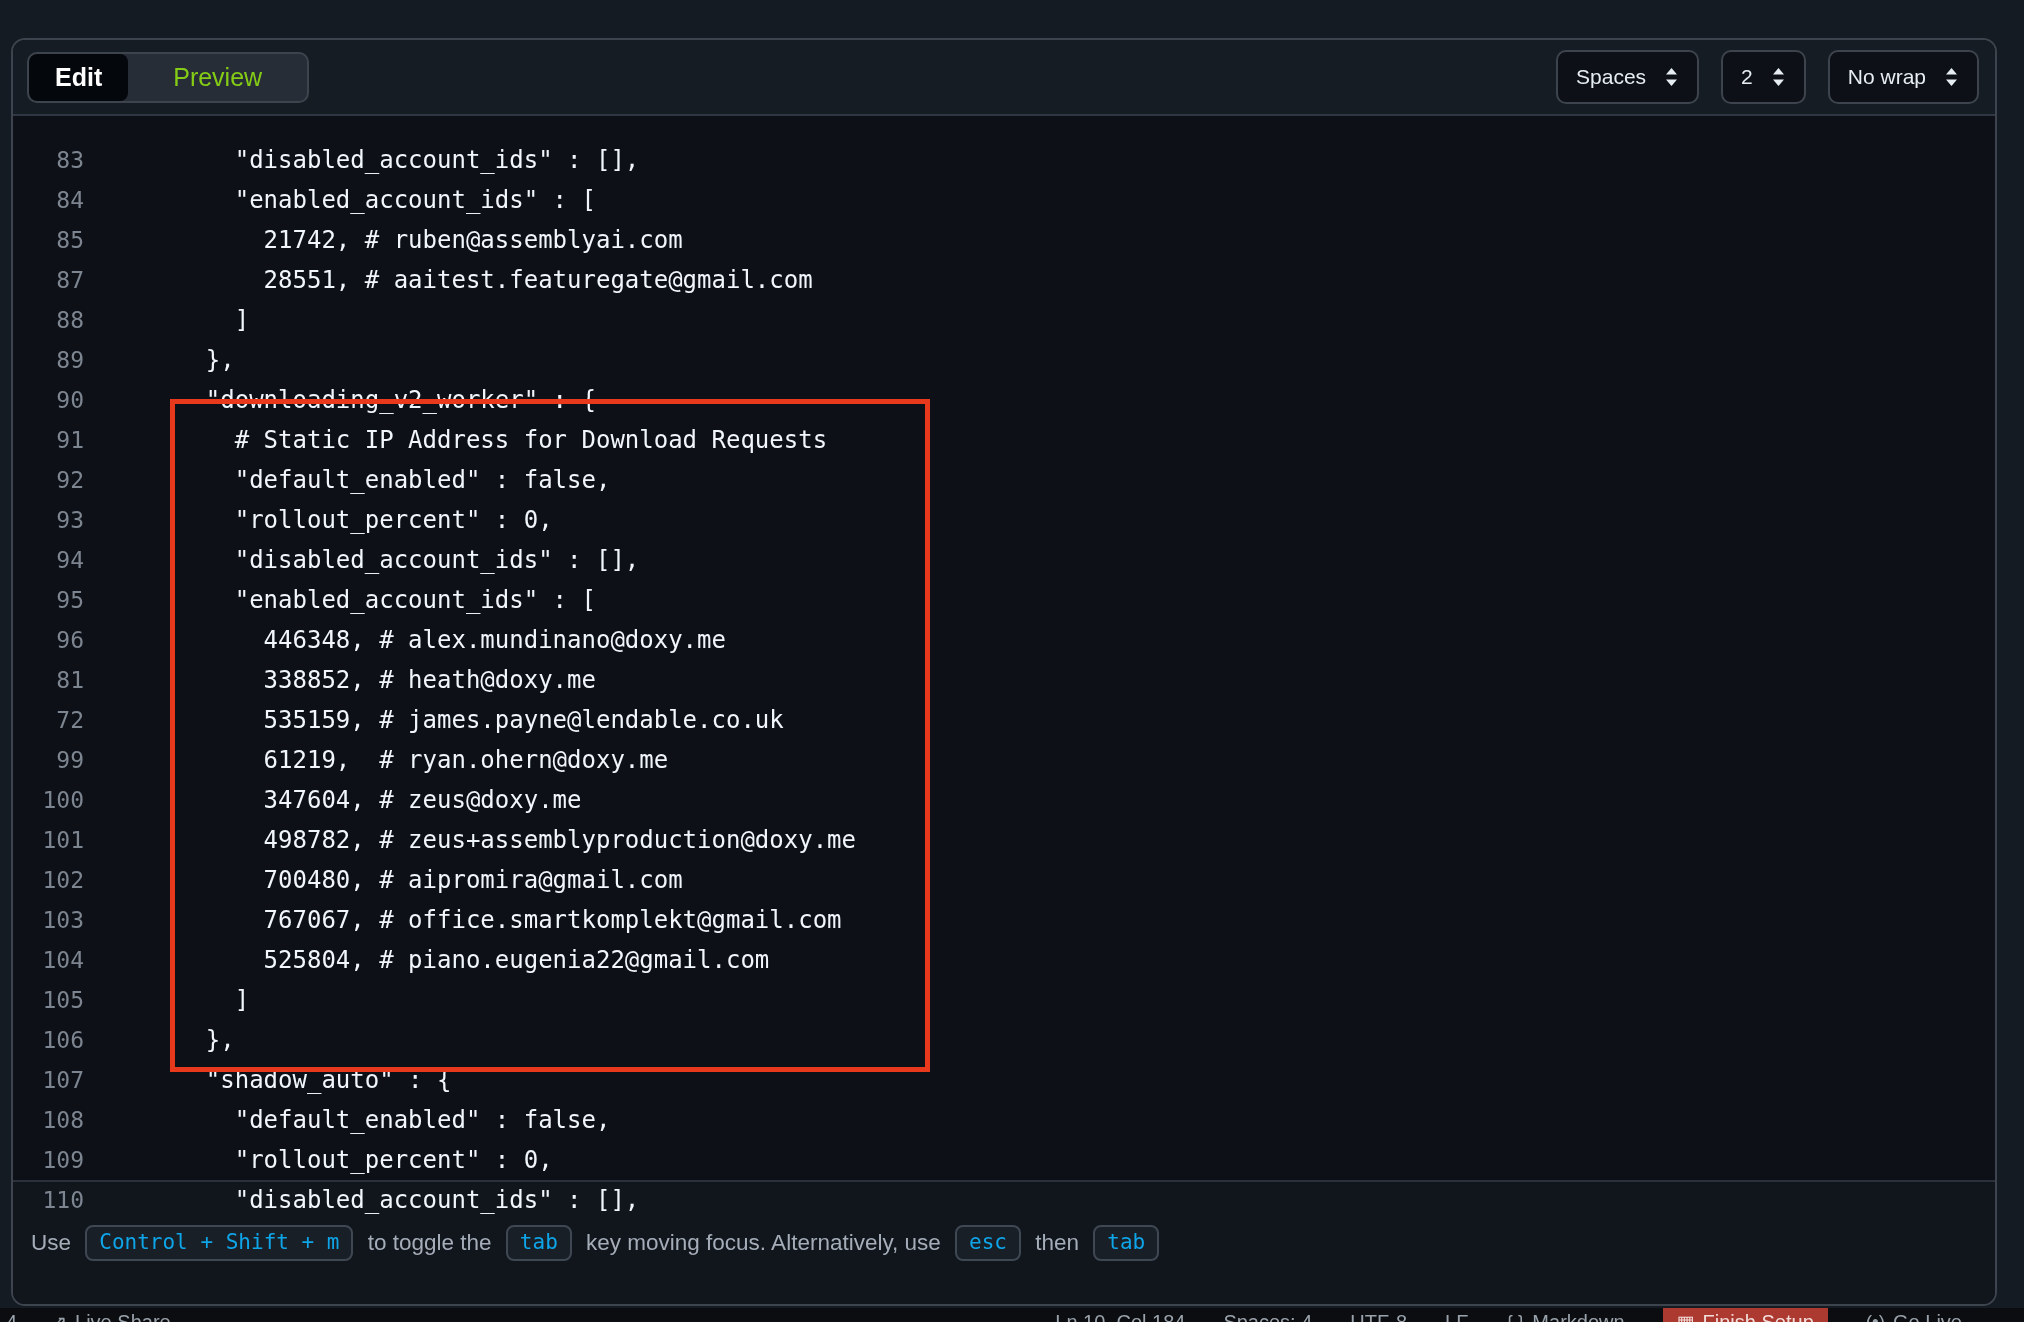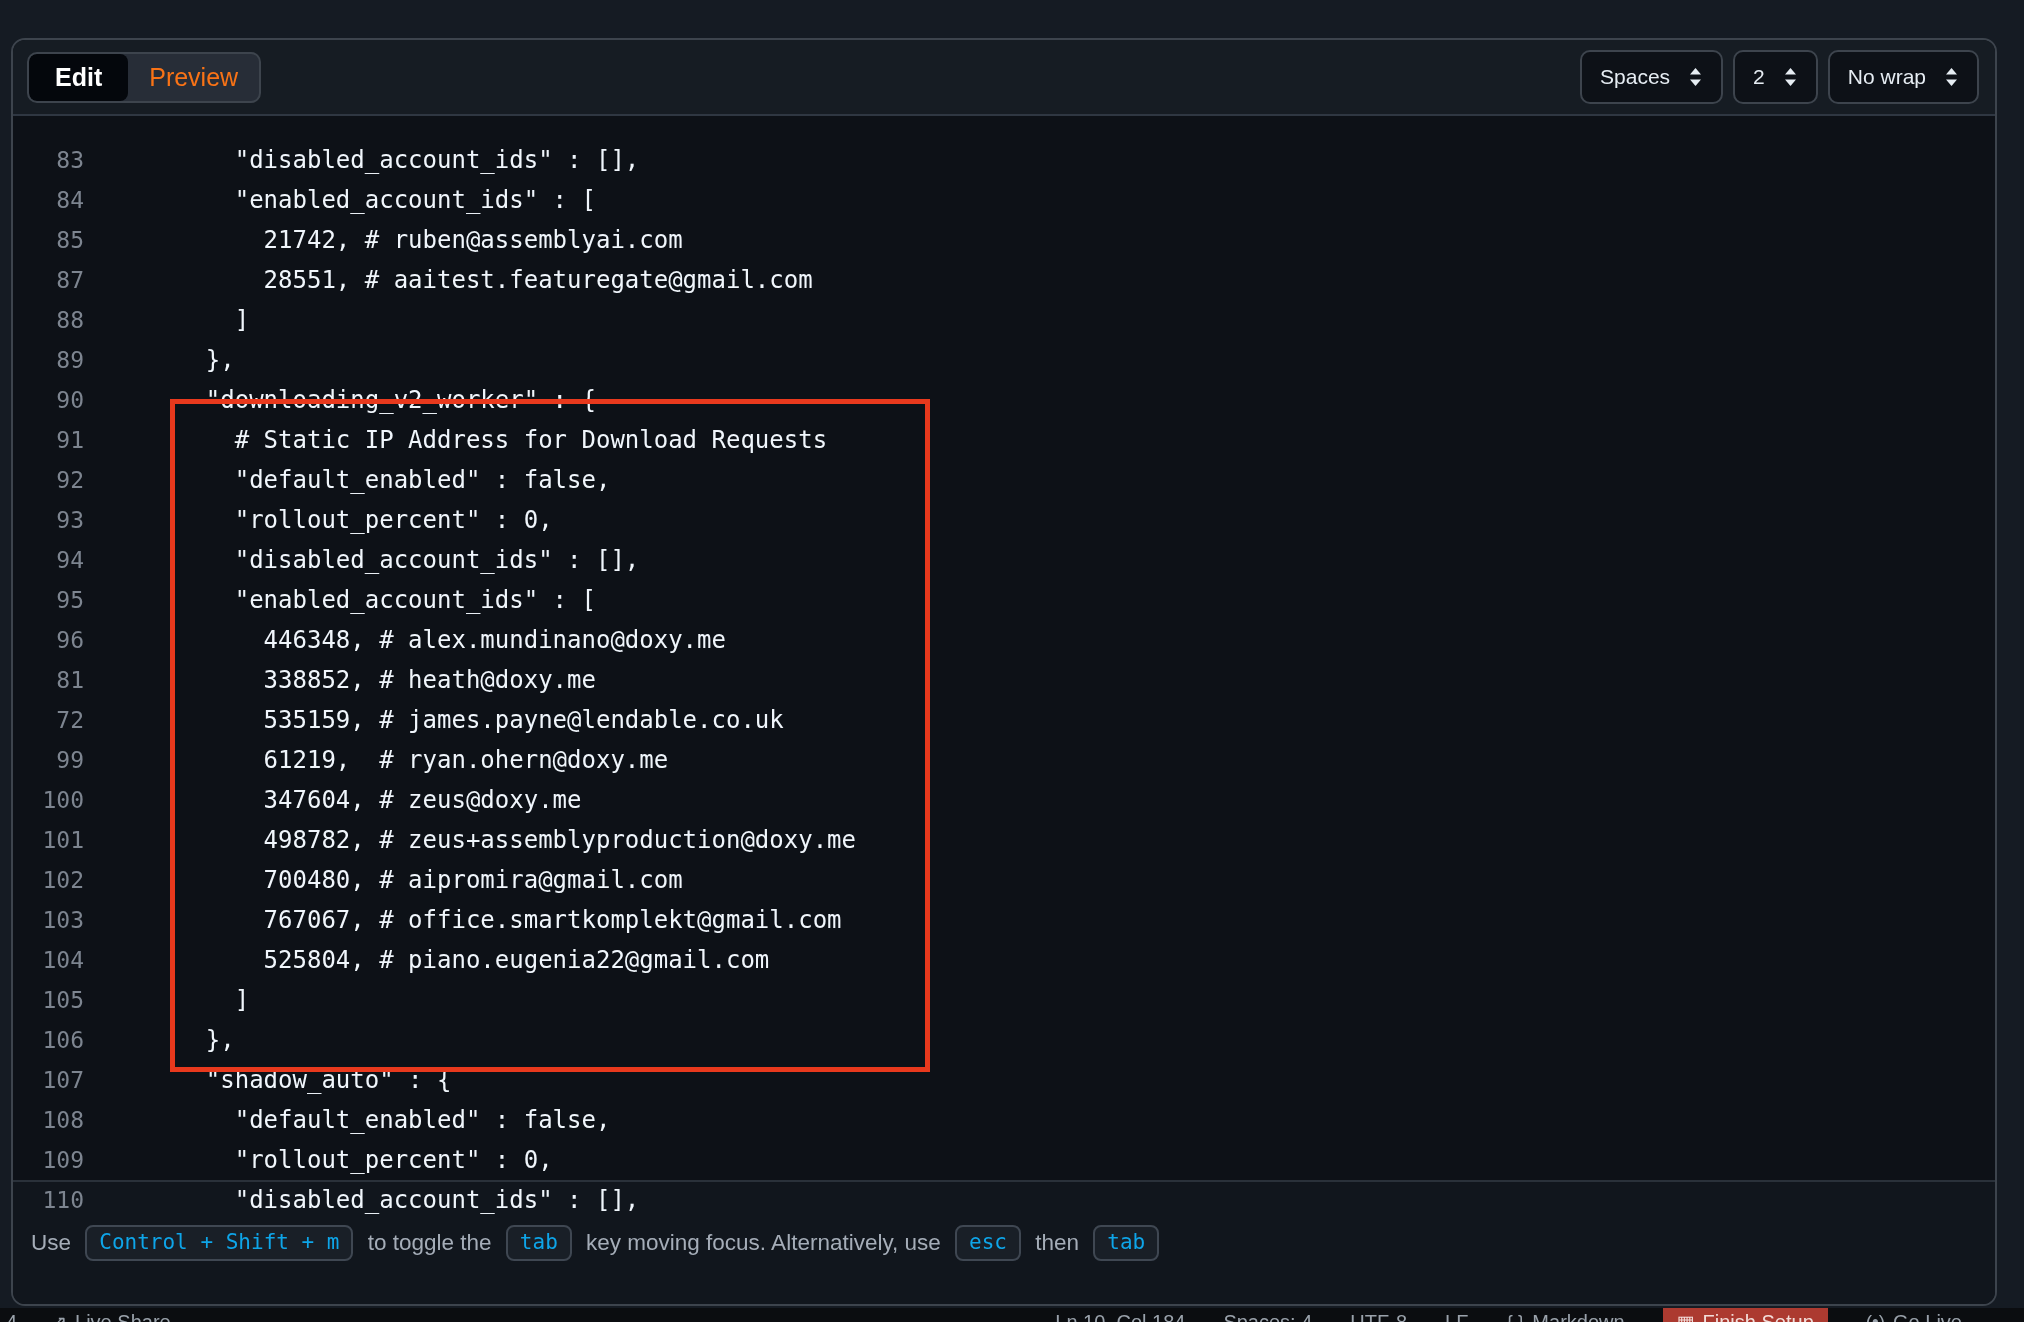--- a/index.html
+++ b/index.html
@@ -14,27 +14,27 @@
 
   
   .toolbar {
     height:76px; flex:none; background:#161c23; border-bottom:2px solid #2f3742;
     display:flex; align-items:center; justify-content:space-between; padding:0 14px;
   }
   .segmented {
     display:flex; border:2px solid #3d444d; background:#272d37; border-radius:10px; overflow:hidden;
   }
   .seg-btn {
-    font-size:25px; color:#f97316; background:transparent; border:none; cursor:pointer;
-    padding:11px 21px; font-family:"Liberation Sans", sans-serif; line-height:1;
+    font-size:25px; color:#84cc16; background:transparent; border:none; cursor:pointer;
+    padding:11px 45px; font-family:"Liberation Sans", sans-serif; line-height:1;
   }
   .seg-btn.active {
     background:#04070c; color:#ffffff; font-weight:bold; border-radius:8px; padding:11px 26px;
   }
-  .toolbar-right { display:flex; gap:10px; margin-right:2px; }
+  .toolbar-right { display:flex; gap:22px; margin-right:2px; }
   .select {
     height:54px; display:flex; align-items:center; gap:18px; padding:0 18px;
     border:2px solid #3d444d; border-radius:10px; background:#0d1117;
     color:#e6edf3; font-size:21px; cursor:pointer;
   }
   .select svg { display:block; }
 
   
   .code-area { position:relative; height:1064px; flex:none; padding-top:24px; cursor:text; }
   .code-row { display:flex; height:40px; white-space:pre; }

